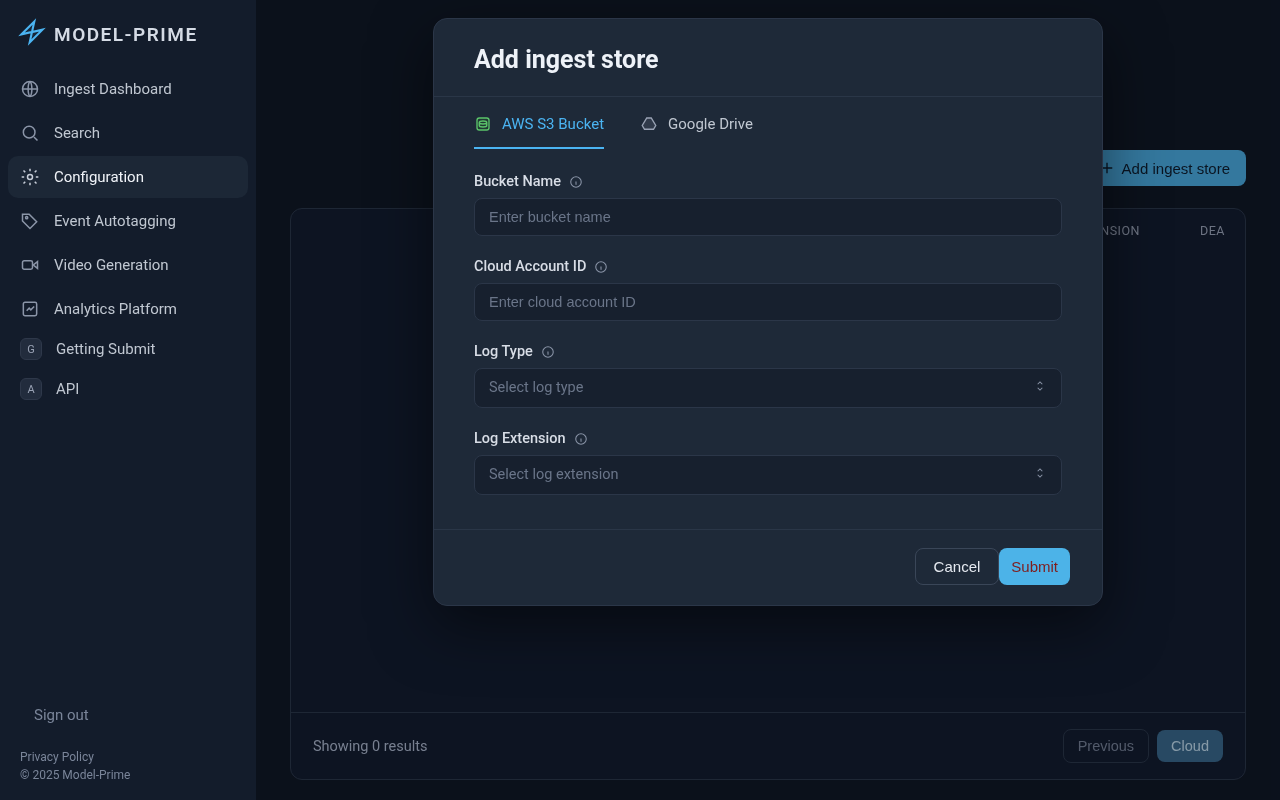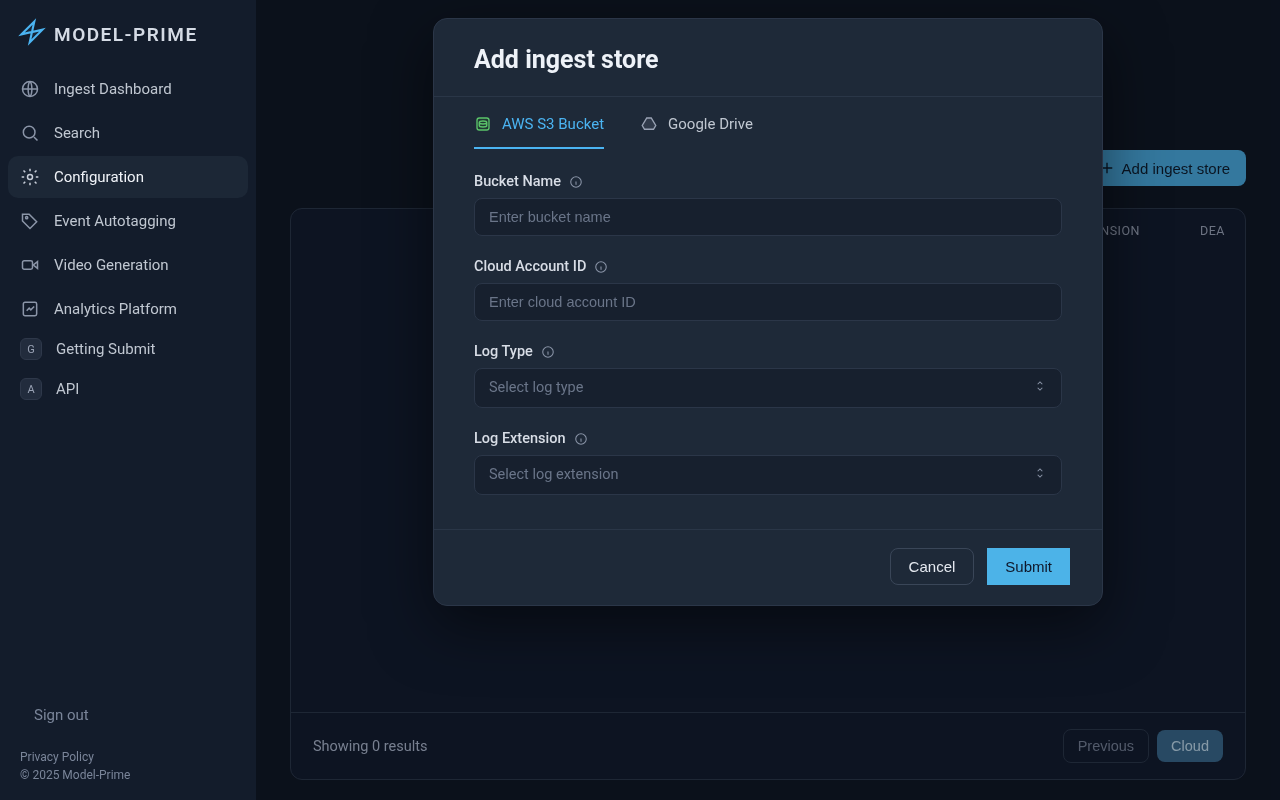--- a/index.html
+++ b/index.html
@@ -309,37 +309,37 @@
       cursor: pointer;
     }
     .select-placeholder { color: #6a7589; }
     .chev-updown svg { stroke: var(--icon-muted); }
 
     .modal-footer {
       border-top: 1px solid var(--border-subtle);
       padding: 18px 32px 20px 32px;
       display: flex;
       justify-content: flex-end;
-      gap: 13px;
+      gap: 0;
     }
     .btn-secondary {
       background: transparent;
       border: 1px solid #3a4658;
       color: var(--text-primary);
       padding: 9px 18px;
       border-radius: 8px;
       font-size: 15px;
       cursor: pointer;
     }
     .btn-submit {
       background: var(--btn-blue);
       border: none;
-      color: #0f172a;
-      padding: 9px 18px;
-      border-radius: 0;
+      color: #7f1d1d;
+      padding: 9px 12px;
+      border-radius: 8px;
       font-size: 15px;
       font-weight: 500;
       cursor: pointer;
     }
 
     
     svg { fill: none; stroke-width: 1.8; }
   </style>
 </head>
 <body>

